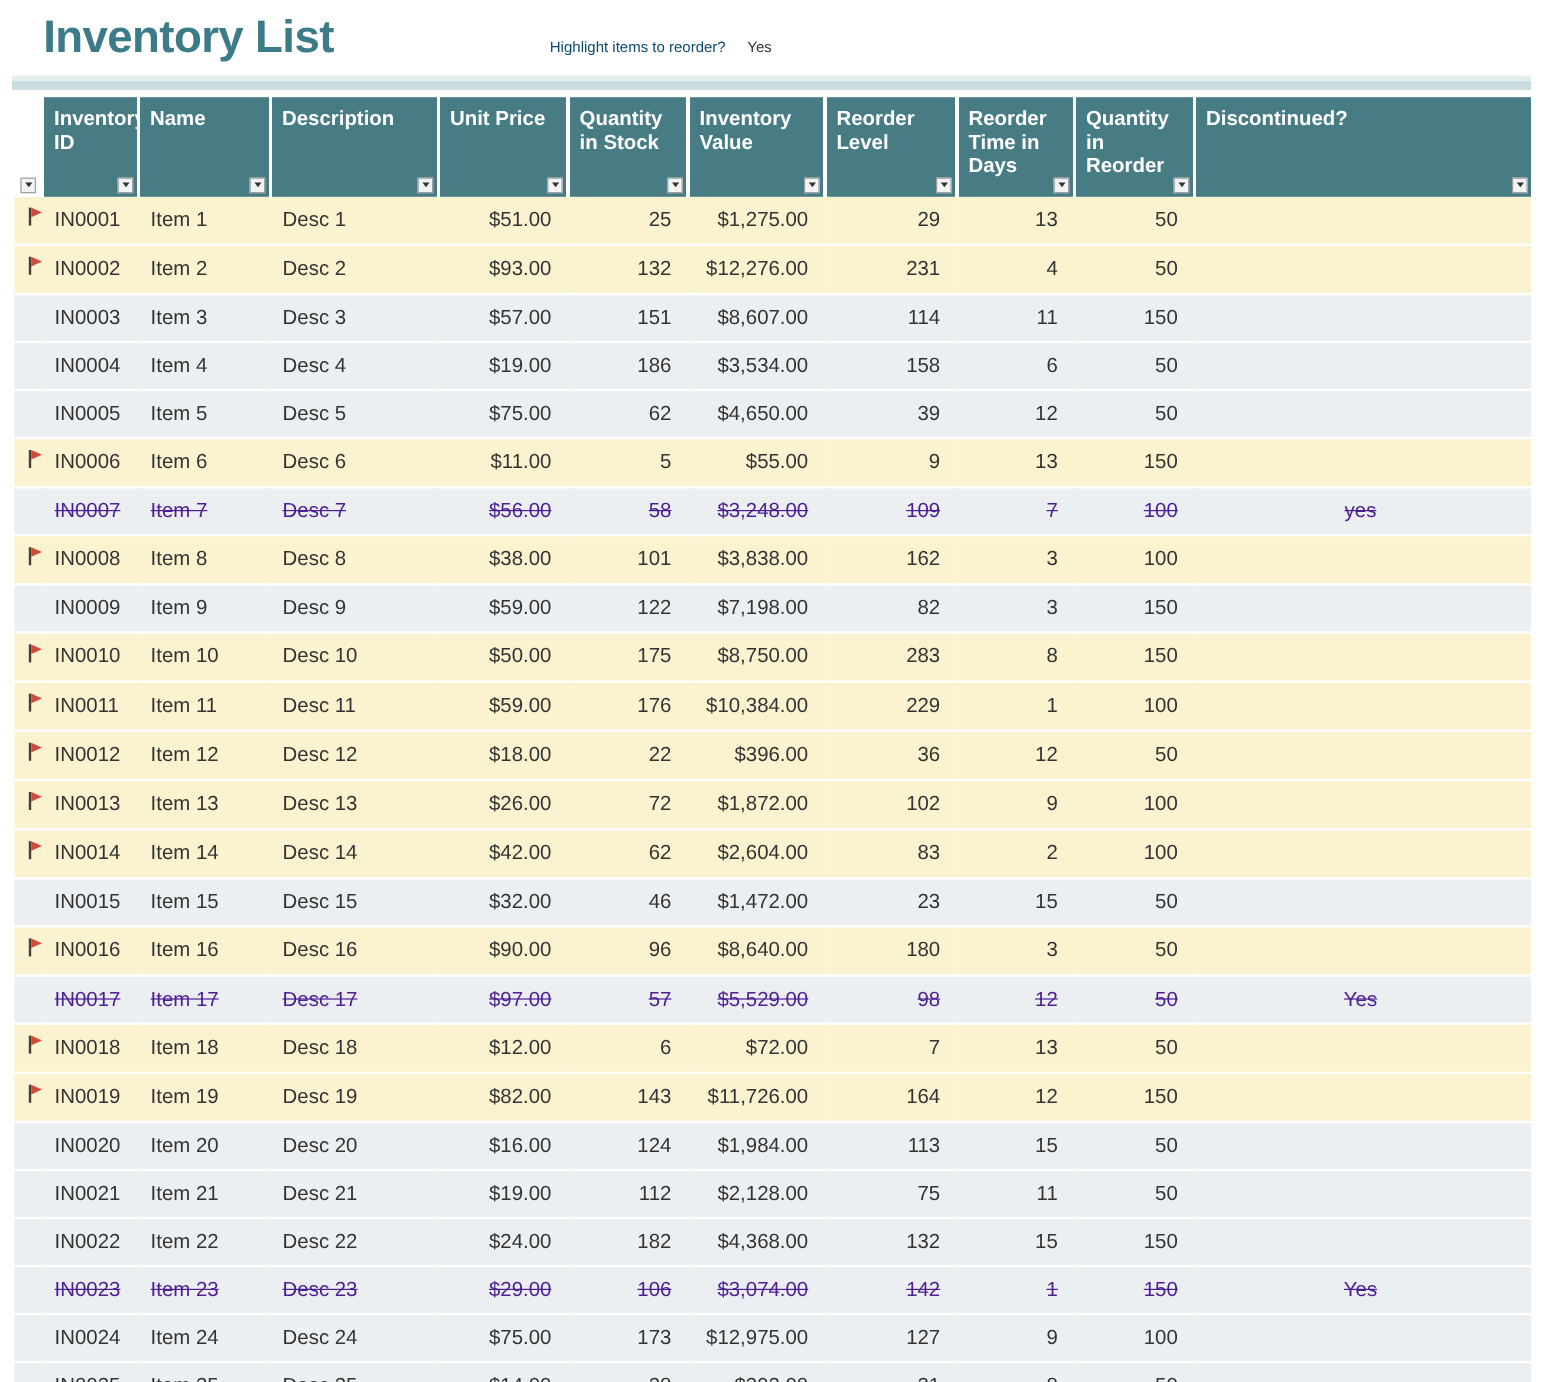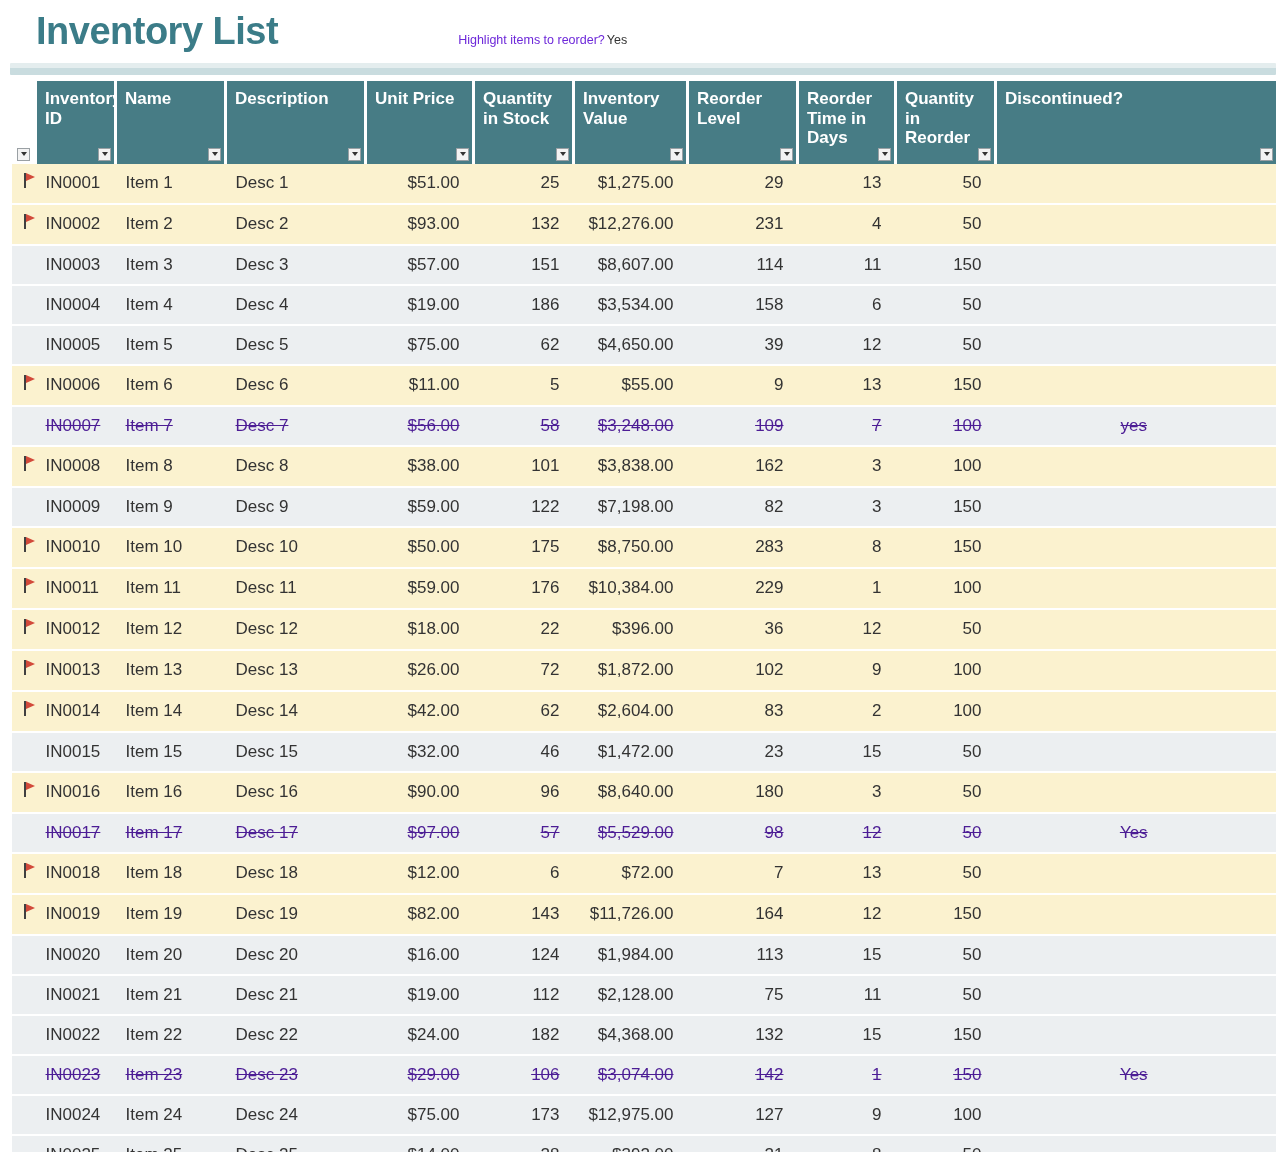--- a/index.html
+++ b/index.html
@@ -16,21 +16,21 @@
     align-items: baseline;
     padding: 4px 0 0 26px;
   }
   .title {
     font-size: 38px;
     font-weight: 700;
     color: #3b7c88;
     letter-spacing: -0.5px;
     margin-right: 180px;
   }
-  .hl-label { font-size: 12.5px; color: #6d28d9; margin-right: 2px; }
+  .hl-label { font-size: 12.5px; color: #0c4a6e; margin-right: 18px; }
   .hl-value { font-size: 12.5px; color: #333; }
   .accent-bar {
     margin-top: 10px;
     height: 12px;
     background: linear-gradient(to bottom,#e4edee 0%, #e4edee 40%, #c9dcdf 40%, #c9dcdf 100%);
     border-radius: 1px;
   }
   .tbl {
     width: 100%;
     border-collapse: collapse;

